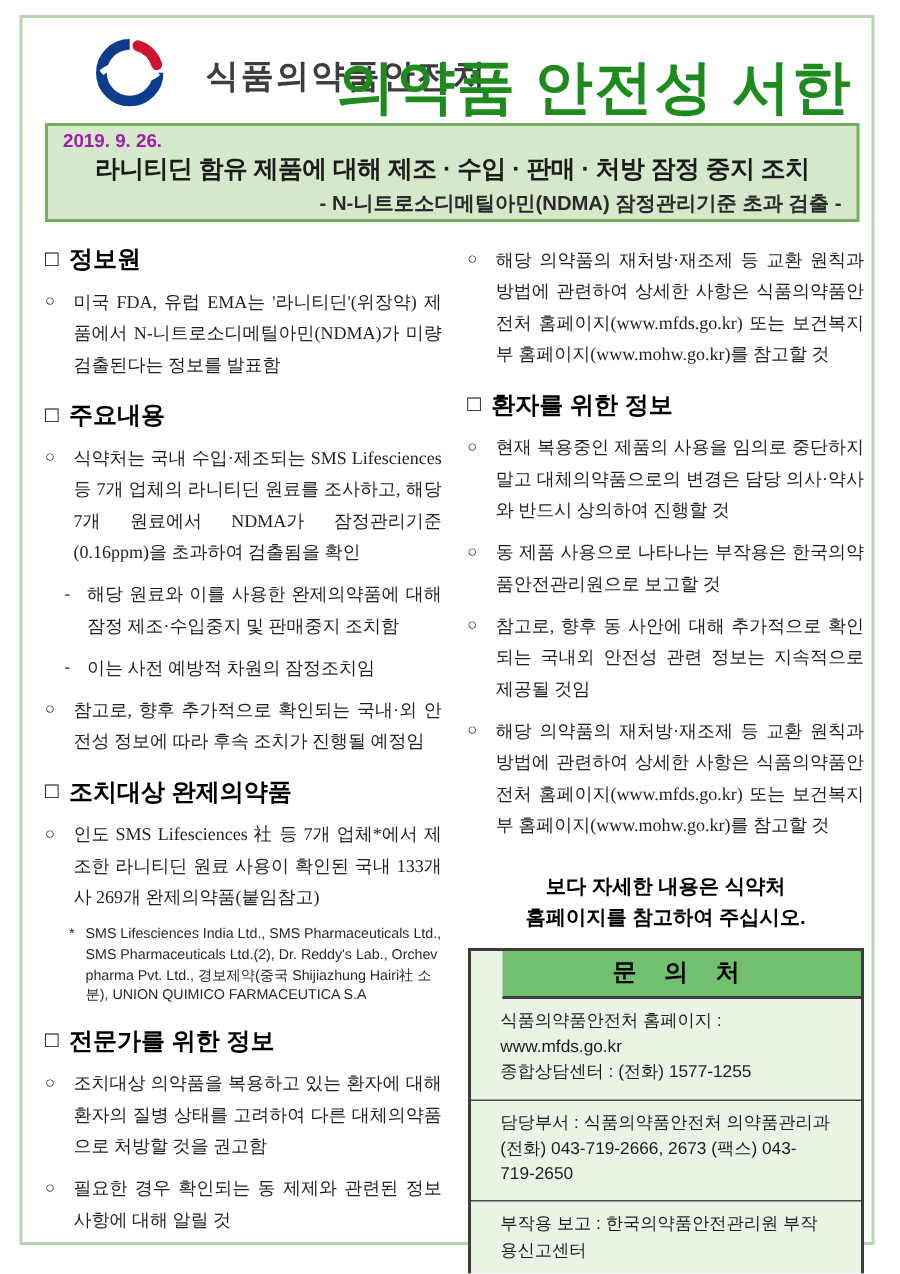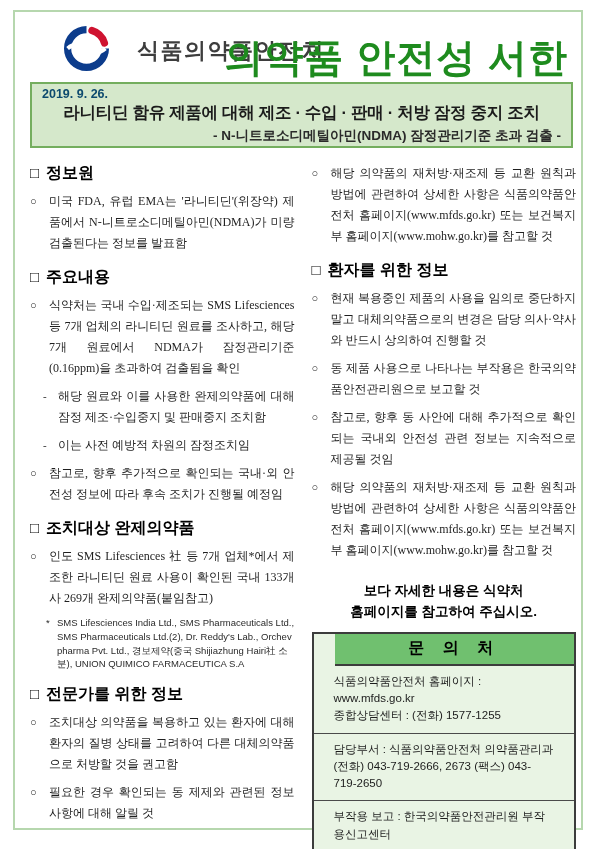--- a/index.html
+++ b/index.html
@@ -21,21 +21,21 @@
     position:absolute; right:32px; top:31px;
     font-family:"Liberation Sans","DejaVu Sans",sans-serif;
     font-size:39px; font-weight:800; color:#1e8b1e; letter-spacing:1px;
   }
   .banner {
     position:absolute; left:30px; top:82px; width:543px; height:66px;
     background:#d5e8cb; border:2px solid #74ae5e; box-sizing:border-box; padding:3px 10px 0;
   }
   .banner-date {
     font-family:"Liberation Sans","DejaVu Sans",sans-serif;
-    font-size:12.5px; font-weight:700; color:#0c4a6e;
+    font-size:12.5px; font-weight:700; color:#a21caf;
   }
   .banner-title {
     text-align:center; font-family:"Liberation Sans","DejaVu Sans",sans-serif;
     font-size:16.5px; font-weight:800; color:#1b1b1b; margin-top:1px; letter-spacing:-0.3px;
   }
   .banner-subtitle {
     text-align:right; font-family:"Liberation Sans","DejaVu Sans",sans-serif;
     font-size:13.5px; font-weight:700; color:#2a2a2a; margin-top:3px;
   }
   

